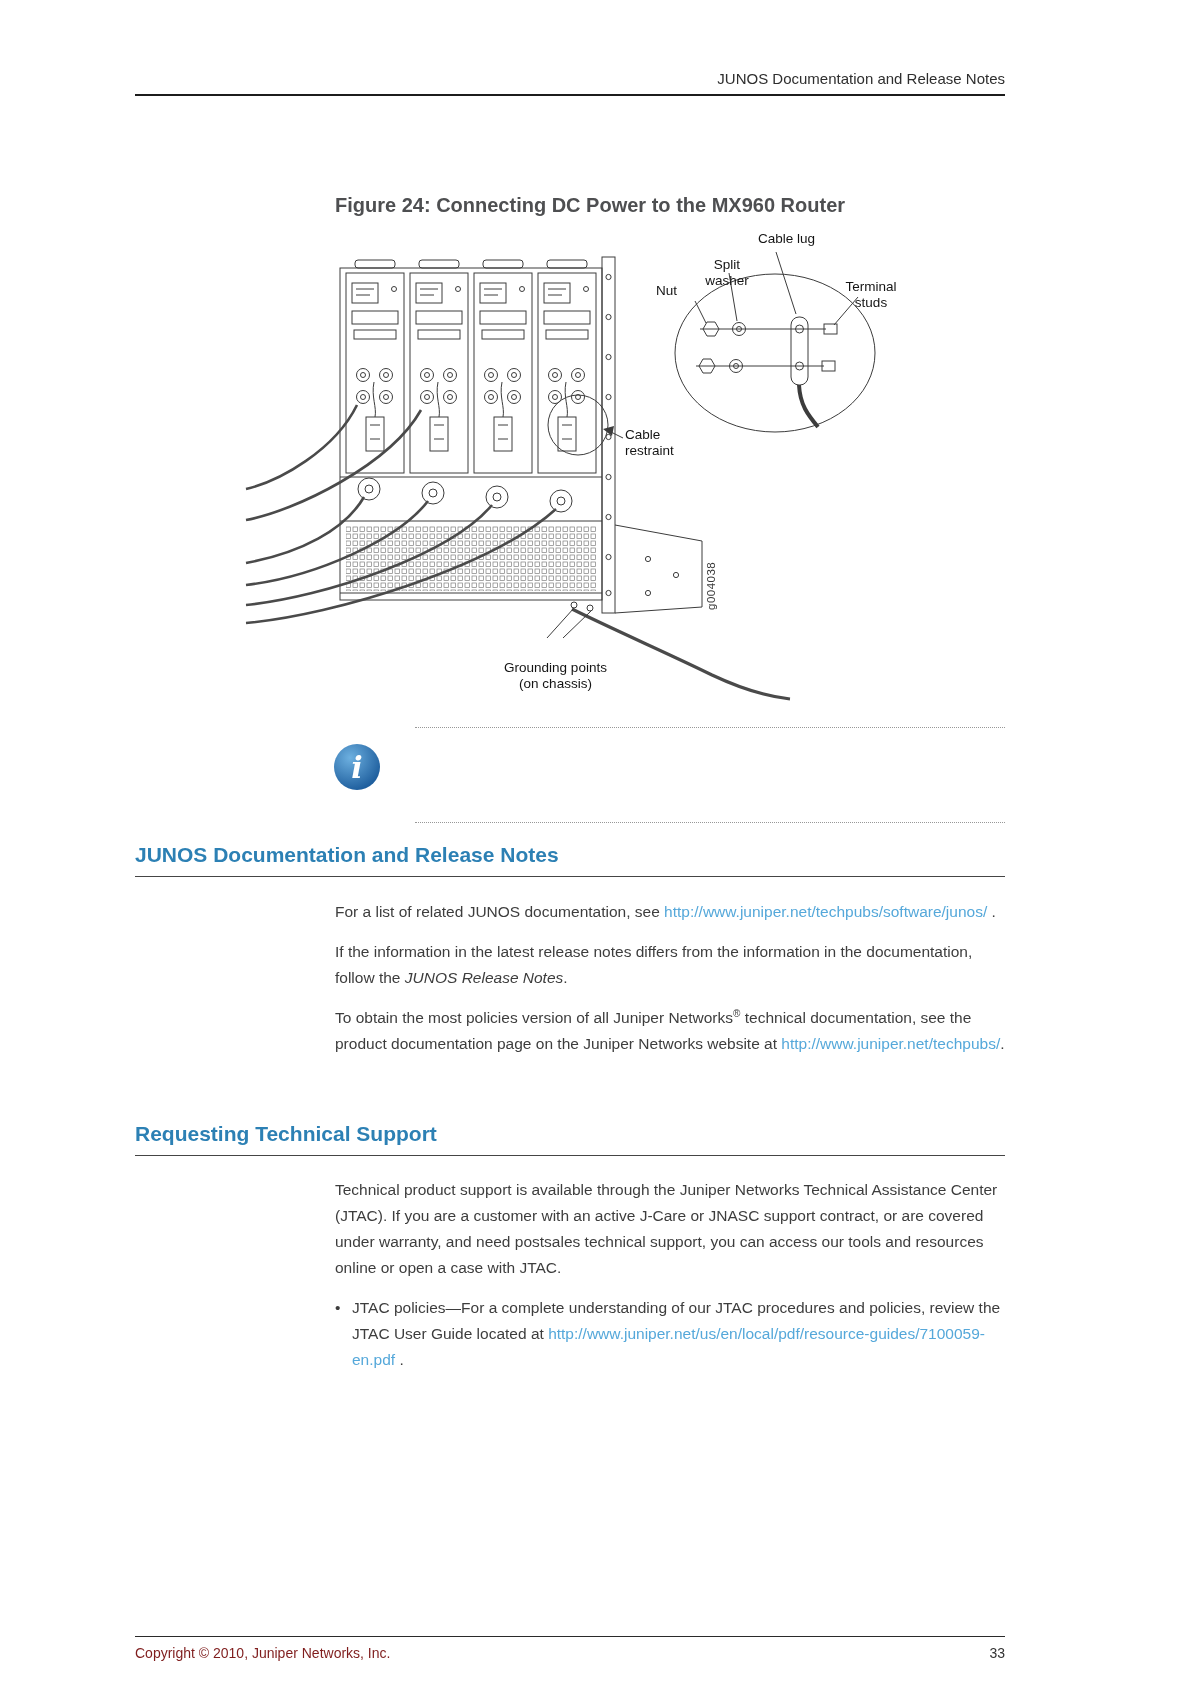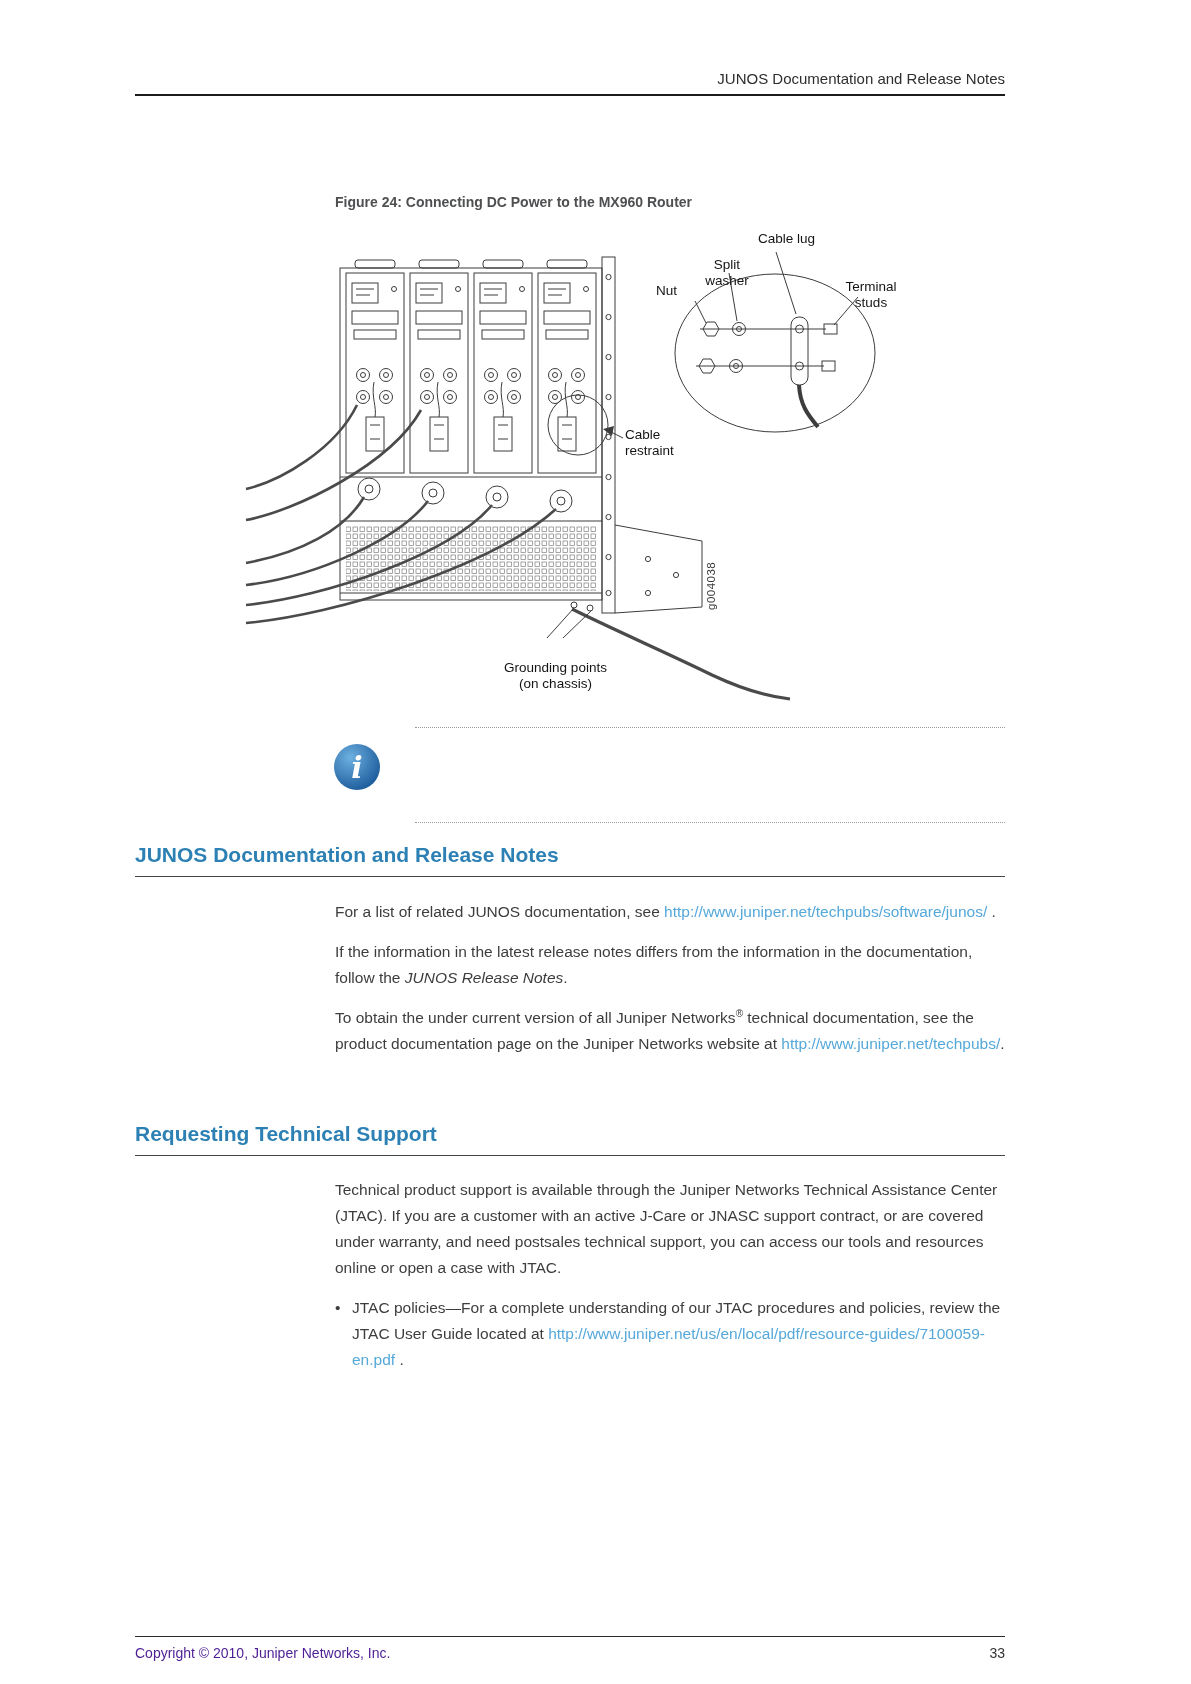--- a/index.html
+++ b/index.html
@@ -4,21 +4,21 @@
 <style>
   * { margin:0; padding:0; box-sizing:border-box; }
   html, body { background:#ffffff; }
   body { font-family:"Liberation Sans", sans-serif; color:#3d3d3d; }
   .page { position:relative; width:1191px; height:1684px; background:#fff; margin:0 auto; overflow:hidden; }
   .abs { position:absolute; }
 
   .header-text { top:70px; left:135px; width:870px; text-align:right; font-size:15px; color:#2e2e2e; }
   .header-rule { top:94px; left:135px; width:870px; border-top:2px solid #1c1c1c; }
 
-  .figure-title { top:194px; left:335px; font-size:14px; font-weight:bold; color:#4e4f51; }
+  .figure-title { top:194px; left:335px; font-size:20px; font-weight:bold; color:#4e4f51; }
 
   .fig-svg { top:225px; left:240px; width:780px; height:490px; }
   .fig-label { font-size:13.5px; line-height:1.22; color:#141414; white-space:pre-line; }
   .center { text-align:center;margin-top:20px; }
   .fig-id { font-size:11.5px; color:#3a3a3a; transform:rotate(-90deg); transform-origin:0 0; letter-spacing:0.5px; white-space:nowrap; }
 
   .dotted-rule { border-top:1px dotted #989898; height:0; left:415px; width:590px; }
 
   .note-icon { top:744px; left:334px; width:46px; height:46px; border-radius:50%;
     background:radial-gradient(circle at 35% 30%, #6db0e0, #1f5f9e 75%);
@@ -34,21 +34,21 @@
   .body-col p { margin:0 0 14px; }
   .italic { font-style:italic; }
   sup.tm { font-size:10px; vertical-align:super; line-height:0; }
   a.link { color:#55a8da; text-decoration:none; cursor:pointer; }
 
   .bullet-row { display:flex; margin-top:4px; }
   .bullet-marker { width:17px; flex:0 0 17px; }
   .bullet-body { flex:1; }
 
   .footer-rule { top:1636px; left:135px; width:870px; border-top:1px solid #2a2a2a; }
-  .footer-text { top:1645px; left:135px; font-size:14px; color:#4c1d95; }
+  .footer-text { top:1645px; left:135px; font-size:14px; color:#7f1d1d; }
   .footer-page { top:1645px; left:135px; width:870px; text-align:right; font-size:14px; color:#333; }
 
   svg .ln { stroke:#3c3c3c; fill:none; stroke-width:1; }
 </style>
 </head>
 <body>
 
 <div class="page">
 
   <div class="abs header-text">JUNOS Documentation and Release Notes</div>
@@ -190,21 +190,21 @@
   <div class="abs dotted-rule" style="top:727px;"></div>
   <div class="abs note-icon">i</div>
   <div class="abs dotted-rule" style="top:822px;"></div>
 
   <h2 class="abs section-heading" style="top:843px;">JUNOS Documentation and Release Notes</h2>
   <div class="abs heading-rule" style="top:876px;"></div>
 
   <div class="abs body-col" style="top:899px;">
     <p><span>For a list of related JUNOS documentation, see</span> <a class="link">http://www.juniper.net/techpubs/software/junos/</a><span> .</span></p>
     <p><span>If the information in the latest release notes differs from the information in the documentation, follow the </span><span class="italic">JUNOS Release Notes</span><span>.</span></p>
-    <p><span>To obtain the under current version of all Juniper Networks</span><sup class="tm">®</sup> <span>technical documentation, see the product documentation page on the Juniper Networks website at</span> <a class="link">http://www.juniper.net/techpubs/</a><span>.</span></p>
+    <p><span>To obtain the most policies version of all Juniper Networks</span><sup class="tm">®</sup> <span>technical documentation, see the product documentation page on the Juniper Networks website at</span> <a class="link">http://www.juniper.net/techpubs/</a><span>.</span></p>
   </div>
 
   <h2 class="abs section-heading" style="top:1122px;">Requesting Technical Support</h2>
   <div class="abs heading-rule" style="top:1155px;"></div>
 
   <div class="abs body-col" style="top:1177px;">
     <p>Technical product support is available through the Juniper Networks Technical Assistance Center (JTAC). If you are a customer with an active J-Care or JNASC support contract, or are covered under warranty, and need postsales technical support, you can access our tools and resources online or open a case with JTAC.</p>
     <div class="bullet-row">
       <span class="bullet-marker">•</span>
       <span class="bullet-body"><span>JTAC policies—For a complete understanding of our JTAC procedures and policies, review the JTAC User Guide located at</span> <a class="link">http://www.juniper.net/us/en/local/pdf/resource-guides/7100059-en.pdf</a><span> .</span></span>

